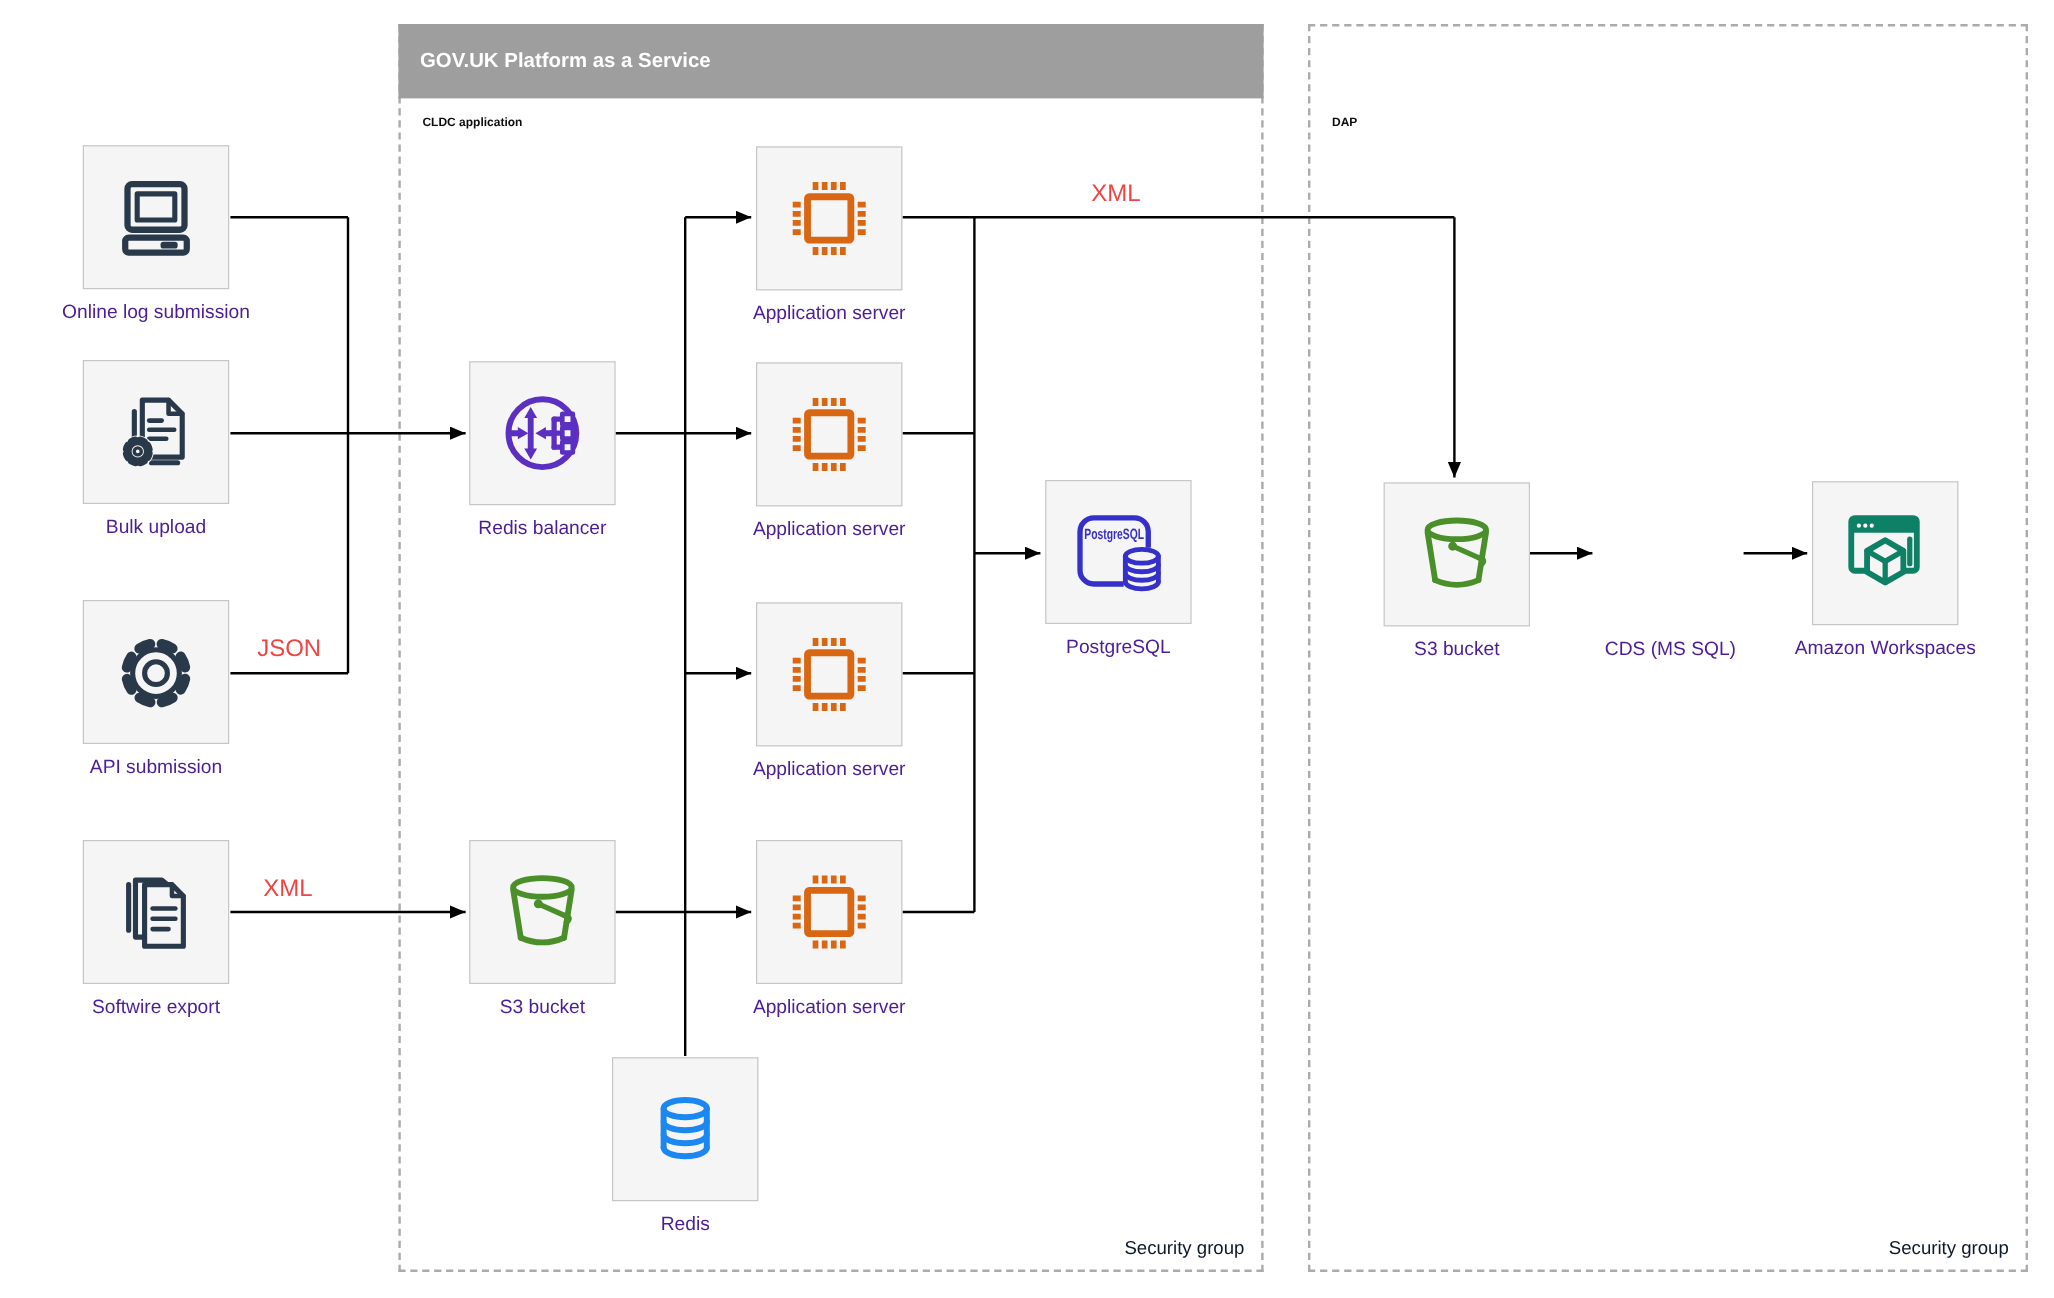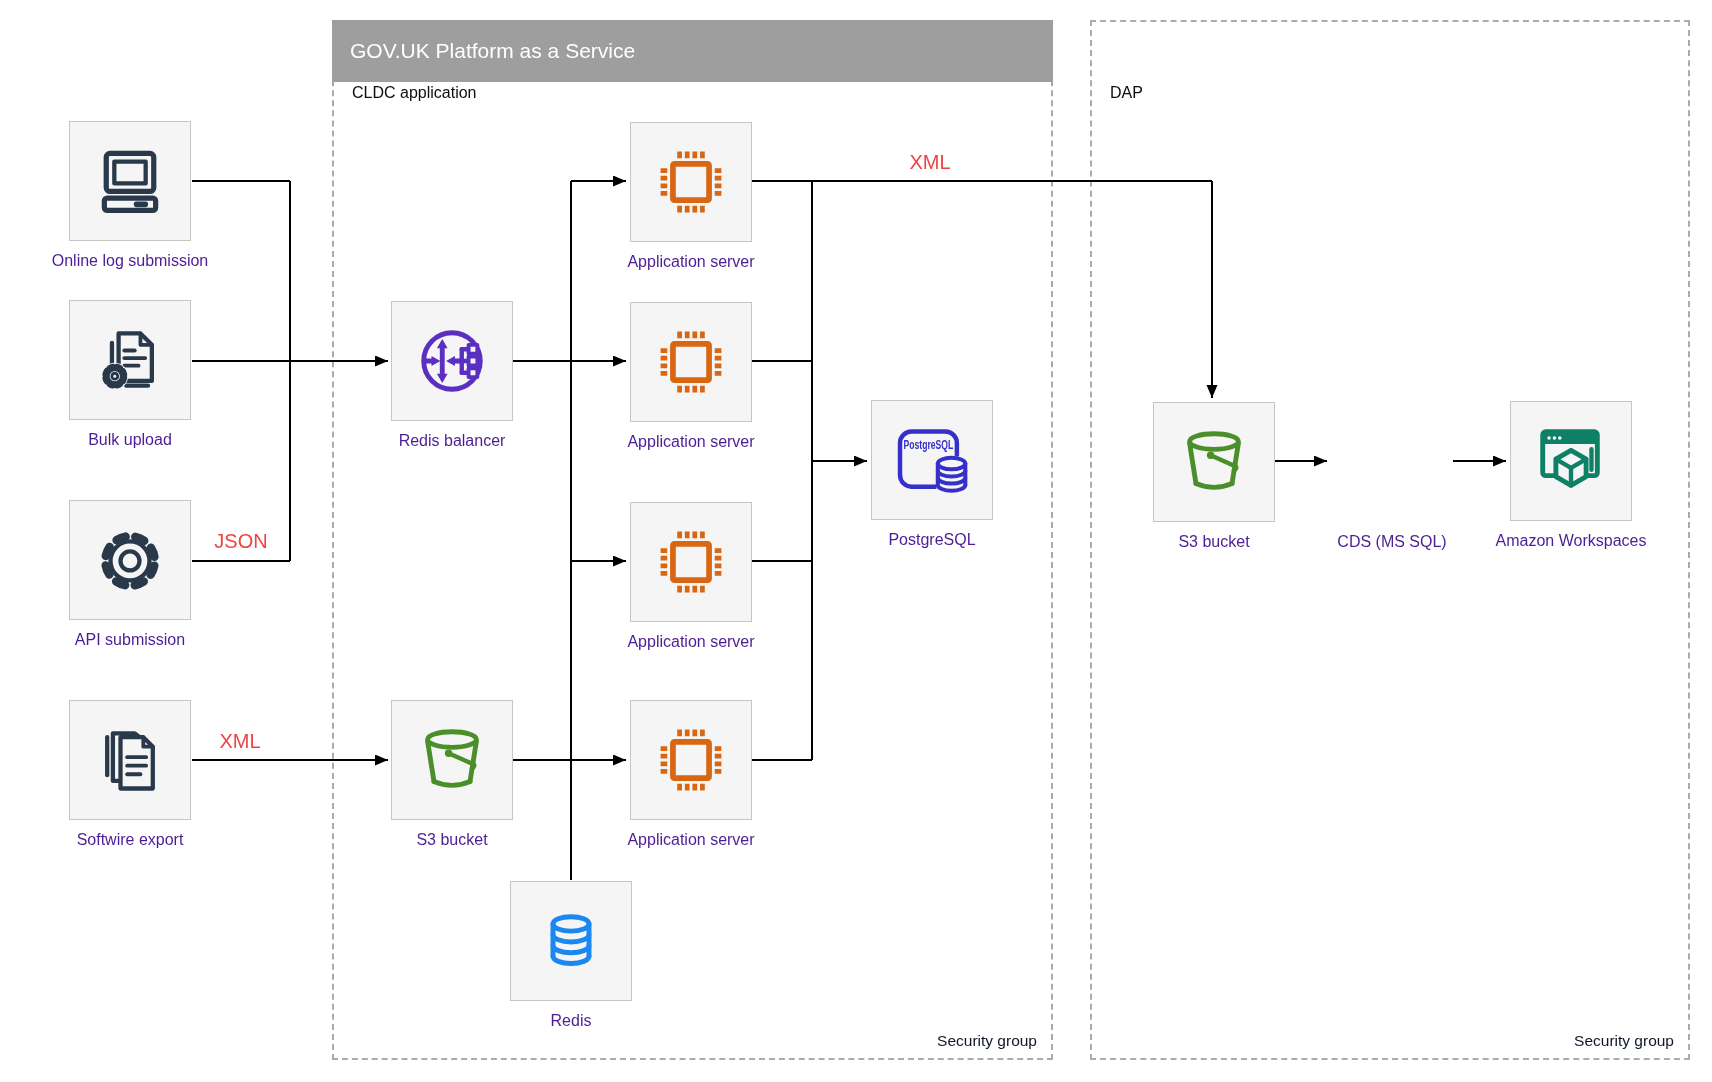--- a/index.html
+++ b/index.html
@@ -4,22 +4,22 @@
 <style>
   html,body{margin:0;padding:0;background:#fff;}
   .canvas{position:relative;width:1712px;height:1082px;background:#fff;
           font-family:"Liberation Sans",sans-serif;overflow:hidden;}
 
   
   .container{position:absolute;border:2px dashed var(--c-container_border);box-sizing:border-box;}
   .zone-header{position:absolute;left:-2px;right:-2px;top:-2px;height:62px;
                background:var(--c-header_bg);color:var(--c-header_text);
                display:flex;align-items:center;padding-left:18px;
-               font-size:21px;font-weight:normal;}
-  .zone-label{position:absolute;top:62px;left:18px;font-size:16px;font-weight:normal;color:#0d0d0d;}
+               font-size:17px;font-weight:bold;}
+  .zone-label{position:absolute;top:75px;left:18px;font-size:10px;font-weight:bold;color:#0d0d0d;}
   .zone-footer{position:absolute;bottom:8px;right:14px;font-size:15.5px;color:#0f172a;}
 
   
   .node{position:absolute;width:122px;height:120px;box-sizing:border-box;
         background:var(--c-node_bg);border:1px solid var(--c-node_border);
         display:flex;align-items:center;justify-content:center;}
   .node-label{position:absolute;width:220px;text-align:center;font-size:16px;color:#4c1d95;line-height:20px;}
 
   
   .edges{position:absolute;left:0;top:0;width:1712px;height:1082px;}

